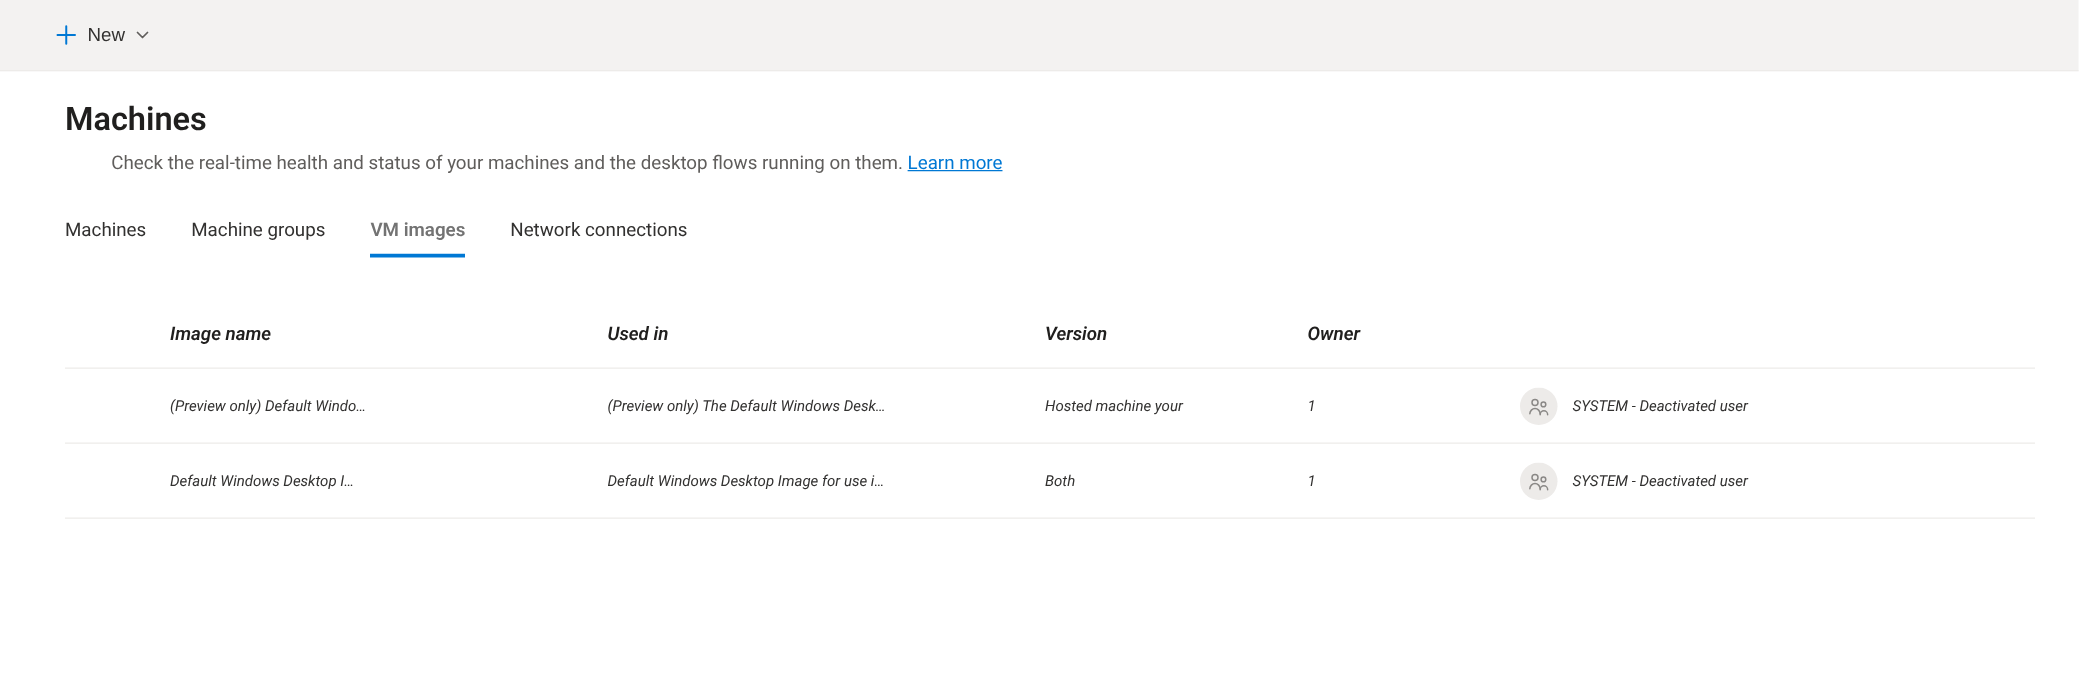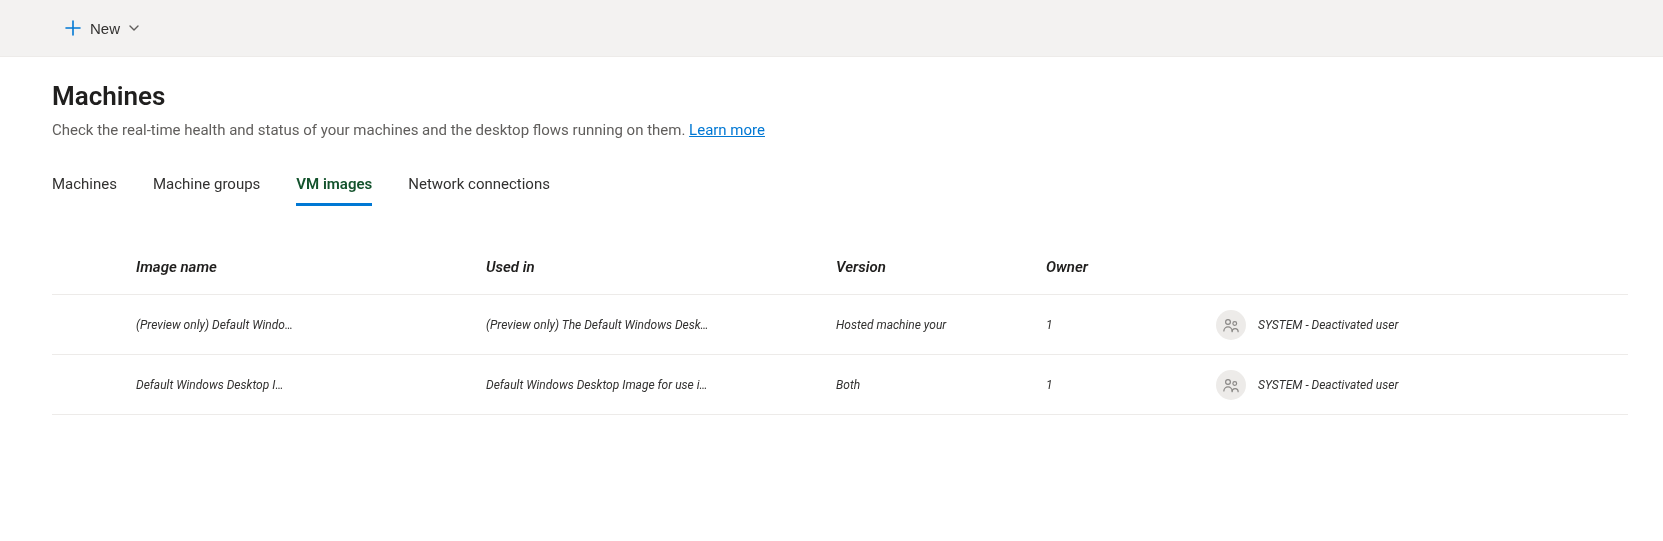--- a/index.html
+++ b/index.html
@@ -12,21 +12,21 @@
       color: #323130;
       background: #fff;
       width: 1663px;
     }
     .command-bar {
       background: #f3f2f1;
       border-bottom: 1px solid #edebe9;
       height: 57px;
       display: flex;
       align-items: center;
-      padding: 0 56px;
+      padding: 0 36px;
     }
     .new-button {
       display: inline-flex;
       align-items: center;
       gap: 8px;
       background: transparent;
       border: none;
       cursor: pointer;
       font-size: 15px;
       color: #323130;
@@ -41,20 +41,21 @@
     .page-title {
       font-size: 26px;
       font-weight: 600;
       color: #201f1e;
       margin-bottom: 10px;
     }
     .page-subtitle {
       font-size: 15px;
       color: #605e5c;
       margin-bottom: 28px;
+      margin-left: 37px;
     }
     .learn-more-link {
       color: #0078d4;
       text-decoration: underline;
     }
     .tabs {
       display: flex;
       gap: 36px;
       border-bottom: none;
       margin-bottom: 32px;
@@ -62,21 +63,21 @@
     .tab {
       font-size: 15px;
       color: #323130;
       padding: 8px 0 12px 0;
       cursor: pointer;
       border-bottom: 2px solid transparent;
       position: relative;
     }
     .tab.active {
       font-weight: 600;
-      color: #14532d;
+      color: #737373;
     }
     .tab.active::after {
       content: "";
       position: absolute;
       left: 0;
       right: 0;
       bottom: -1px;
       height: 3px;
       background: #0078d4;
     }

